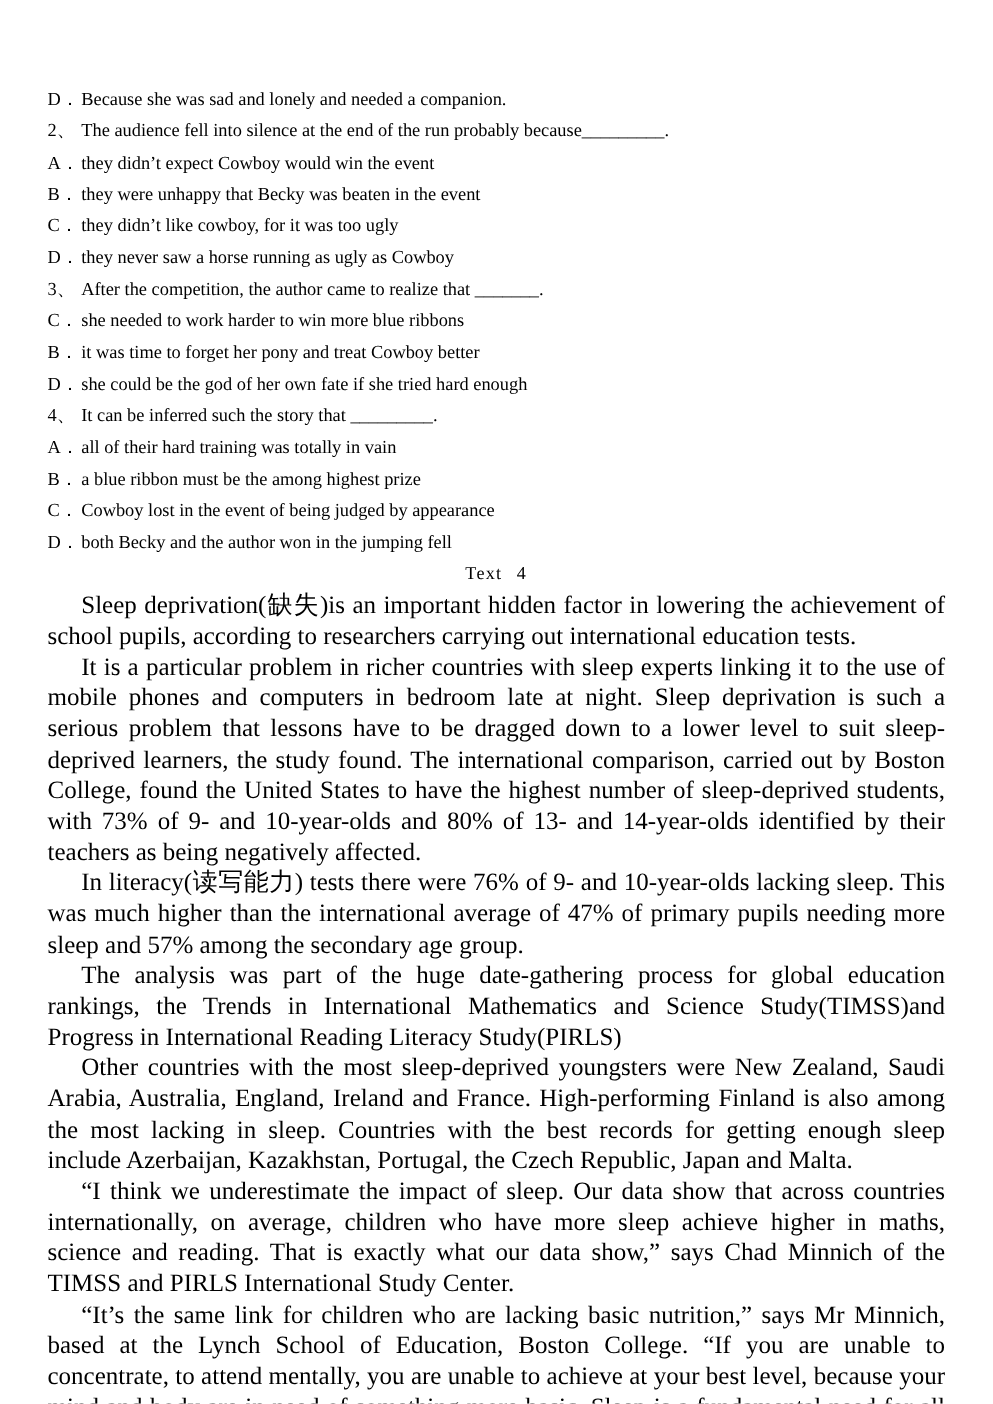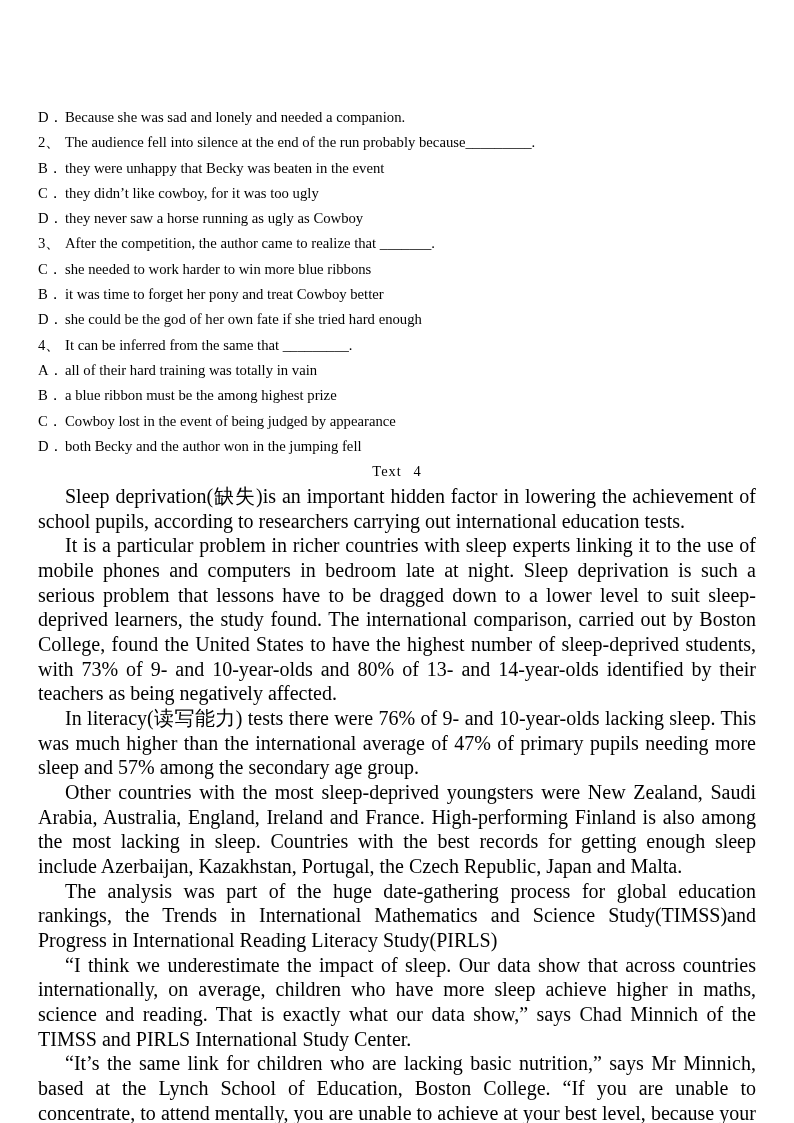--- a/index.html
+++ b/index.html
@@ -15,21 +15,20 @@
     color: #000000;
     overflow: hidden;
     box-sizing: border-box;
     padding: 68px 38px 0 38px;
     font-family: "Liberation Serif", "DejaVu Serif", serif;
   }
   
   .questions {
     font-size: 14.7px;
     line-height: 25.3px;
-    margin-top: 37px;
   }
   .qline {
     white-space: nowrap;
   }
   .qmark {
     display: inline-block;
     min-width: 27px;
   }
   
   .passage-title {
@@ -58,20 +57,23 @@
   <div class="questions">
 
     <div class="qline">
       <span class="qmark">D．</span><span>Because she was sad and lonely and needed a companion.</span>
     </div>
 
     <div class="qline">
       <span class="qmark">2、</span><span>The audience fell into silence at the end of the run probably because_________.</span>
     </div>
     <div class="qline">
+      <span class="qmark">A．</span><span>they didn’t expect Cowboy would win the event</span>
+    </div>
+    <div class="qline">
       <span class="qmark">B．</span><span>they were unhappy that Becky was beaten in the event</span>
     </div>
     <div class="qline">
       <span class="qmark">C．</span><span>they didn’t like cowboy, for it was too ugly</span>
     </div>
     <div class="qline">
       <span class="qmark">D．</span><span>they never saw a horse running as ugly as Cowboy</span>
     </div>
 
     <div class="qline">
@@ -81,21 +83,21 @@
       <span class="qmark">C．</span><span>she needed to work harder to win more blue ribbons</span>
     </div>
     <div class="qline">
       <span class="qmark">B．</span><span>it was time to forget her pony and treat Cowboy better</span>
     </div>
     <div class="qline">
       <span class="qmark">D．</span><span>she could be the god of her own fate if she tried hard enough</span>
     </div>
 
     <div class="qline">
-      <span class="qmark">4、</span><span>It can be inferred from the same that _________.</span>
+      <span class="qmark">4、</span><span>It can be inferred such the story that _________.</span>
     </div>
     <div class="qline">
       <span class="qmark">A．</span><span>all of their hard training was totally in vain</span>
     </div>
     <div class="qline">
       <span class="qmark">B．</span><span>a blue ribbon must be the among highest prize</span>
     </div>
     <div class="qline">
       <span class="qmark">C．</span><span>Cowboy lost in the event of being judged by appearance</span>
     </div>
@@ -104,19 +106,19 @@
     </div>
 
   </div>
 
   <h3 class="passage-title">Text 4</h3>
 
   <div class="passage">
     <p>Sleep deprivation(缺失)is an important hidden factor in lowering the achievement of school pupils, according to researchers carrying out international education tests.</p>
     <p>It is a particular problem in richer countries with sleep experts linking it to the use of mobile phones and computers in bedroom late at night. Sleep deprivation is such a serious problem that lessons have to be dragged down to a lower level to suit sleep-deprived learners, the study found. The international comparison, carried out by Boston College, found the United States to have the highest number of sleep-deprived students, with 73% of 9- and 10-year-olds and 80% of 13- and 14-year-olds identified by their teachers as being negatively affected.</p>
     <p>In literacy(读写能力) tests there were 76% of 9- and 10-year-olds lacking sleep. This was much higher than the international average of 47% of primary pupils needing more sleep and 57% among the secondary age group.</p>
+    <p>The analysis was part of the huge date-gathering process for global education rankings, the Trends in International Mathematics and Science Study(TIMSS)and Progress in International Reading Literacy Study(PIRLS)</p>
     <p>Other countries with the most sleep-deprived youngsters were New Zealand, Saudi Arabia, Australia, England, Ireland and France. High-performing Finland is also among the most lacking in sleep. Countries with the best records for getting enough sleep include Azerbaijan, Kazakhstan, Portugal, the Czech Republic, Japan and Malta.</p>
-    <p>The analysis was part of the huge date-gathering process for global education rankings, the Trends in International Mathematics and Science Study(TIMSS)and Progress in International Reading Literacy Study(PIRLS)</p>
     <p>“I think we underestimate the impact of sleep. Our data show that across countries internationally, on average, children who have more sleep achieve higher in maths, science and reading. That is exactly what our data show,” says Chad Minnich of the TIMSS and PIRLS International Study Center.</p>
     <p>“It’s the same link for children who are lacking basic nutrition,” says Mr Minnich, based at the Lynch School of Education, Boston College. “If you are unable to concentrate, to attend mentally, you are unable to achieve at your best level, because your mind and body are in need of something more basic. Sleep is a fundamental need for all children. If teachers report such large proportions of children suffering from lack of sleep, it’s having a significant impact. But worse than that, teachers are having to adjust their instruction based on those children who are suffering from a lack of sleep. The children who are suffering from a lack of sleep are driving down instruction.”</p>
   </div>
 
 </div>
 
 </body></html>

